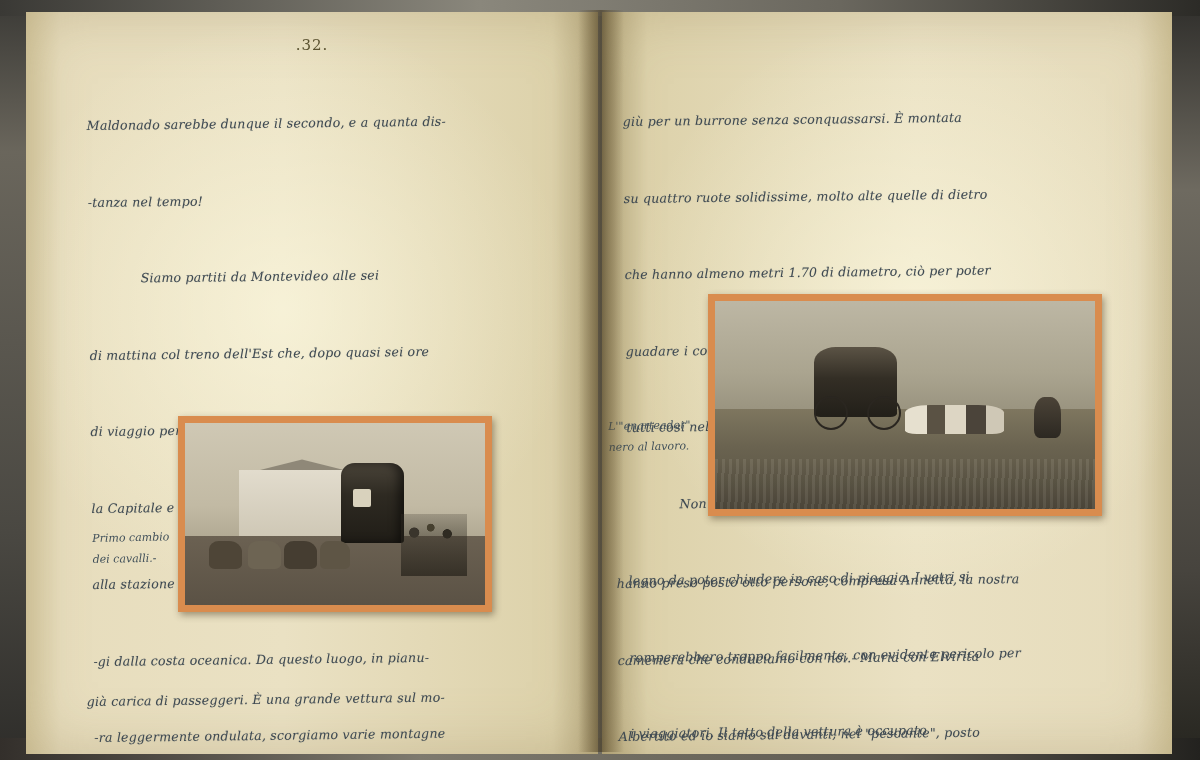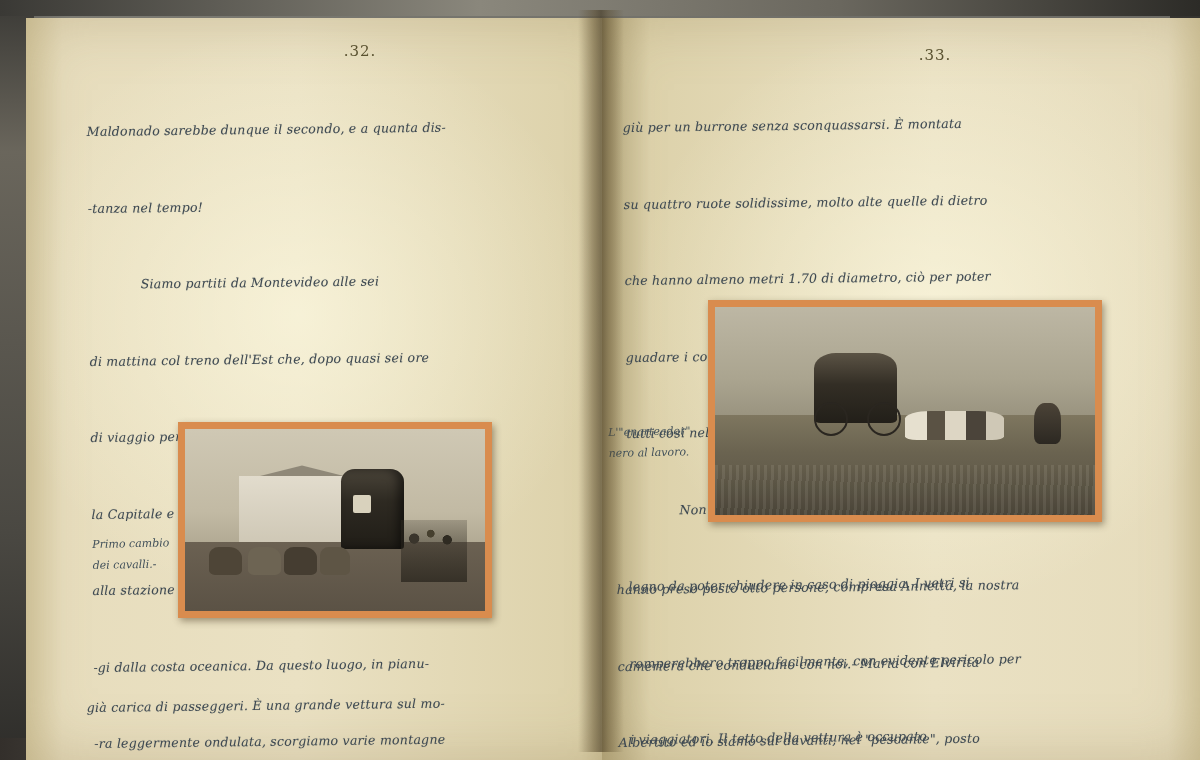--- a/index.html
+++ b/index.html
@@ -34,27 +34,26 @@
   .cover-right { right: 0;  top: 0;  width: 30px;  height: 760px;
                  background: linear-gradient(180deg, #2f2e2b, #6e6a60 25%, #47443e 75%, #26251f); }
   .cover-top   { left: 0;   top: 0;  width: 1200px; height: 16px;
                  background: linear-gradient(90deg,#3a3935,#8a877c 40%,#6a675e 70%,#2c2b27); }
   .cover-bottom{ left: 0;   bottom: 0; width: 1200px; height: 22px;
                  background: linear-gradient(90deg,#332f2b,#7e7a6e 35%,#5e5a50 75%,#23221f); }
 
   
   .page {
     position: absolute;
-    top: 18px;
+    top: 12px;
     height: 742px;
     background:
       radial-gradient(ellipse 80% 60% at 40% 35%, rgba(255,252,225,0.55), rgba(0,0,0,0) 70%),
       linear-gradient(180deg, #e8dfc0 0%, #e3d9b6 30%, #ded3ad 65%, #d6cba3 100%);
     box-shadow: inset 0 0 60px rgba(150,130,85,0.35);
-    padding-left: 32px;
   }
   .page-left  { left: 26px;  width: 572px;
     background-image:
       radial-gradient(ellipse 70% 55% at 45% 40%, rgba(255,252,228,0.6), rgba(0,0,0,0) 72%),
       linear-gradient(90deg, #d9cda4 0%, #e7ddbd 6%, #eae1c3 45%, #ddd2ab 92%, #b9ac82 100%);
   }
   .page-right { left: 602px; width: 570px;
     background-image:
       radial-gradient(ellipse 70% 55% at 55% 40%, rgba(255,252,228,0.6), rgba(0,0,0,0) 72%),
       linear-gradient(270deg, #d7cba1 0%, #e6dcbc 6%, #eae1c3 45%, #ddd2ab 92%, #b6a97e 100%);
@@ -254,21 +253,20 @@
 
     <div class="hand" style="left: 60px; top: 626px; width: 490px;">
       <span class="ln">già carica di passeggeri. È una grande vettura sul mo-</span>
       <span class="ln">-dello delle nostre antiche diligenze, dipinta di giallo</span>
       
     </div>
   </div>
 
   <div class="page page-right">
 
-    <div class="page-number" style="top: 28px;">.33.</div>
 
     <div class="hand" style="left: 20px; top: 46px; width: 510px;">
       <span class="ln">giù per un burrone senza sconquassarsi. È montata</span>
       <span class="ln">su quattro ruote solidissime, molto alte quelle di dietro</span>
       <span class="ln">che hanno almeno metri 1.70 di diametro, ciò per poter</span>
       <span class="ln">guadare i corsi d'acqua privi di ponti che sono quasi</span>
       <span class="ln">tutti così nella repubblica e che tagliano la strada.-</span>
       <span class="ln indent1">Non ha vetri ai finestrini ma persiane di</span>
       <span class="ln">legno da poter chiudere in caso di pioggia. I vetri si</span>
       <span class="ln">romperebbero troppo facilmente, con evidente pericolo per</span>

